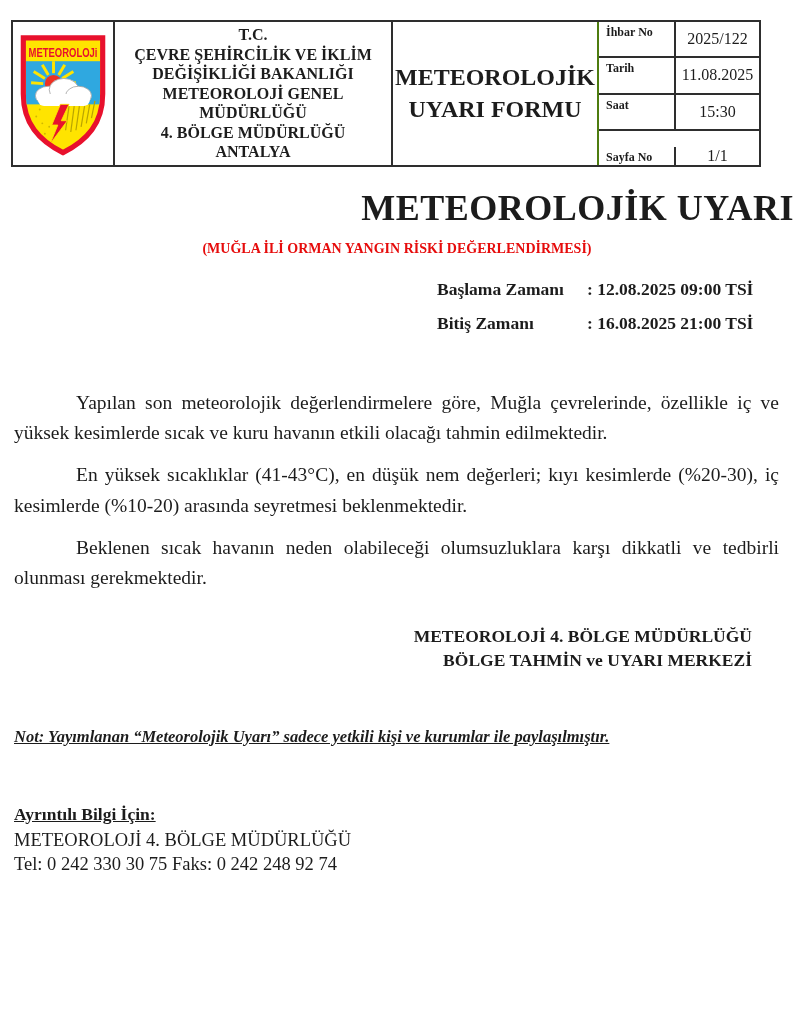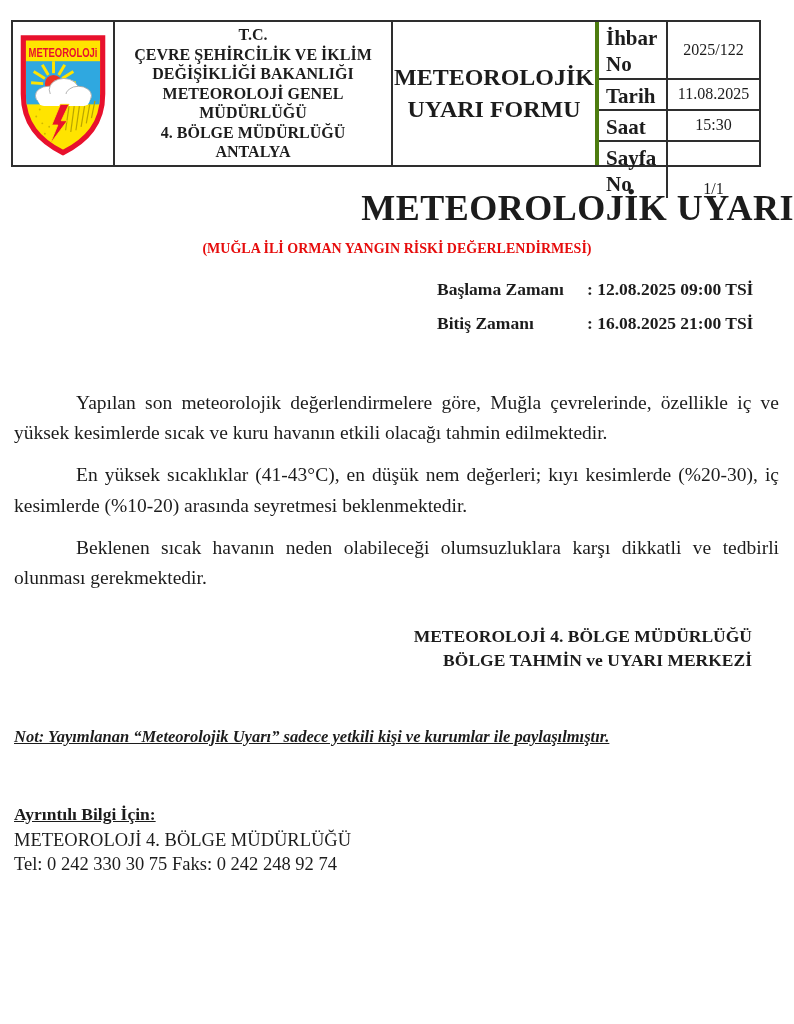--- a/index.html
+++ b/index.html
@@ -28,33 +28,33 @@
   .agency-cell {
     width: 278px; flex: none;
     border-right: 2px solid #2e2e2e;
     display: flex; flex-direction: column; justify-content: center;
     text-align: center;
     font-weight: bold; font-size: 16px; line-height: 1.22;
     padding: 2px 16px;
   }
   .form-title-cell {
     width: 206px; flex: none;
-    border-right: 4px solid #4d7c0f;
+    border-right: 2px solid #4d7c0f;
     display: flex; align-items: center; justify-content: center;
     text-align: center;
     font-weight: bold; font-size: 24px; line-height: 1.3;
     padding: 7px 18px;
   }
   .info-table { flex: 1; display: flex; flex-direction: column; }
   .info-row { flex: 1; display: flex; border-bottom: 2px solid #2e2e2e; }
   .info-row:last-child { border-bottom: none; align-items: flex-end; }
   .info-label {
-    width: 69px; flex: none;
+    width: 77px; flex: none;
     border-right: 2px solid #2e2e2e;
-    font-weight: bold; font-size: 21px; line-height: 1.25;
+    font-weight: bold; font-size: 12px; line-height: 1.25;
     padding: 3px 2px 0 7px;
   }
   .info-value {
     flex: 1; display: flex; align-items: center; justify-content: center;
     font-size: 16px;
   }
 
   
   .main-title {
     margin-top: 20px;

